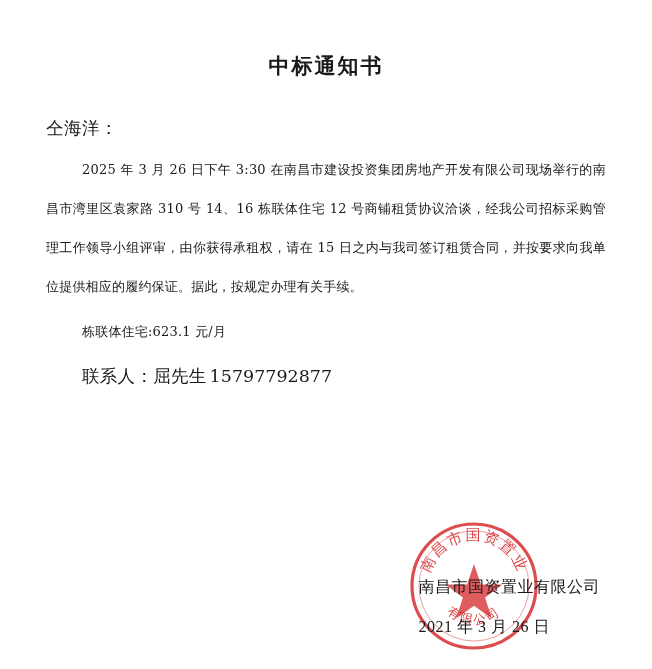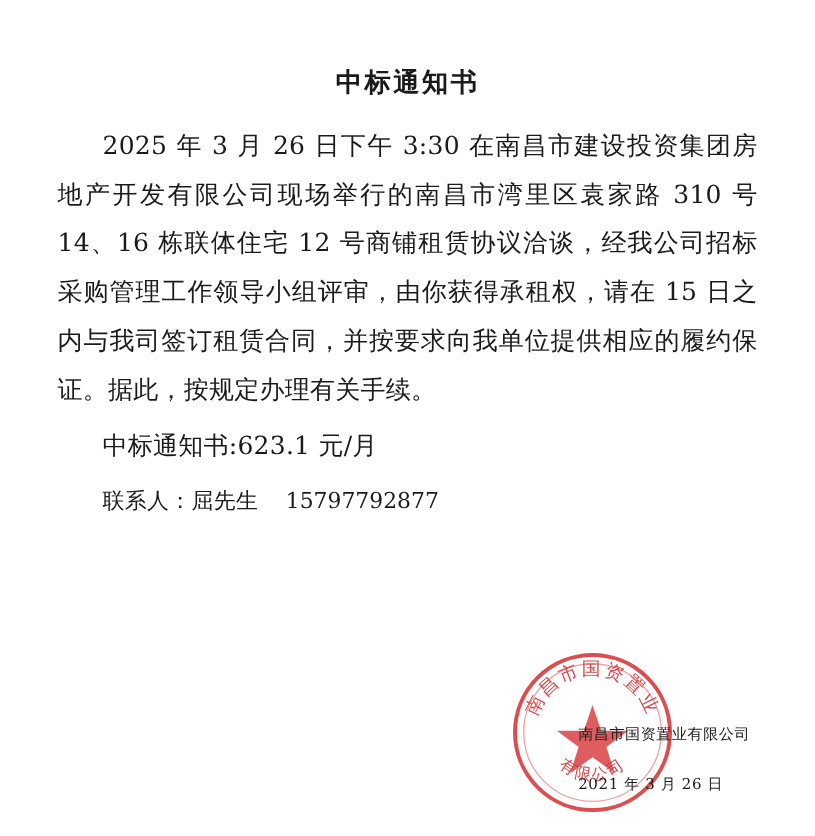--- a/index.html
+++ b/index.html
@@ -30,43 +30,44 @@
     margin-top: 52px;
     margin-bottom: 17px;
     font-family: "DejaVu Serif", "Liberation Serif", serif;
   }
   .salutation {
     margin-top: 36px;
     font-size: 17.5px;
     letter-spacing: 0.5px;
   }
   .body-para {
-    font-size: 20px;
+    font-size: 13px;
     line-height: 39px;
     text-align: justify;
     text-justify: inter-ideograph;
     margin: 0;
     letter-spacing: 0.2px;
   }
   .para-main {
     margin-top: 10px;
     text-indent: 36px;
   }
   .para-indent {
     margin-top: 6px;
     text-indent: 36px;
   }
   .signature-block {
     position: absolute;
     right: 52px;
     top: 515px;
     text-align: left;
-    font-size: 12px;
+    font-size: 16px;
     line-height: 40px;
     letter-spacing: 0.5px;
+    font-family: Liberation Serif, serif;
   }
   .seal {
     position: absolute;
     left: 406px;
     top: 466px;
     width: 136px;
     height: 136px;
     pointer-events: none;
   }
   .seal svg {
@@ -83,27 +84,28 @@
   }
   .nowrap { white-space: nowrap; }
 </style>
 </head>
 <body>
 
 <div class="page">
 
   <div class="doc-title">中标通知书</div>
 
+  <div class="salutation">仝海洋：</div>
 
   <p class="body-para para-main">2025 年 3 月 26 日下午 3:30 在南昌市建设投资集团房地产开发有限公司现场举行的南昌市湾里区袁家路 310 号 14、16 栋联体住宅 12 号商铺租赁协议洽谈，经我公司招标采购管理工作领导小组评审，由你获得承租权，请在 15 日之内与我司签订租赁合同，并按要求向我单位提供相应的履约保证。据此，按规定办理有关手续。</p>
 
-  <p class="body-para para-indent">中标通知书:623.1 元/月</p>
+  <p class="body-para para-indent">栋联体住宅:623.1 元/月</p>
 
 
-  <p class="body-para contact-line"><span>联系人：屈先生</span><span class="phone" style="margin-left:22px">15797792877</span></p>
+  <p class="body-para contact-line"><span>联系人：屈先生</span><span class="phone" style="margin-left:3px">15797792877</span></p>
 
   <div class="seal">
     <svg width="136" height="136" viewBox="0 0 136 136" xmlns="http://www.w3.org/2000/svg">
       <defs>
         <path id="sealTopArc" d="M 22,68 A 46,46 0 0 1 114,68"></path>
         <path id="sealBottomArc" d="M 30,68 A 38,38 0 0 0 106,68"></path>
       </defs>
       <circle cx="68" cy="68" r="62" fill="none" stroke="#d4262a" stroke-width="3.2" opacity="0.82"></circle>
       <circle cx="68" cy="68" r="55" fill="none" stroke="#d4262a" stroke-width="1" opacity="0.45"></circle>
       <g fill="#d4262a" opacity="0.85" font-family="DejaVu Serif, serif" font-size="15" letter-spacing="2">

